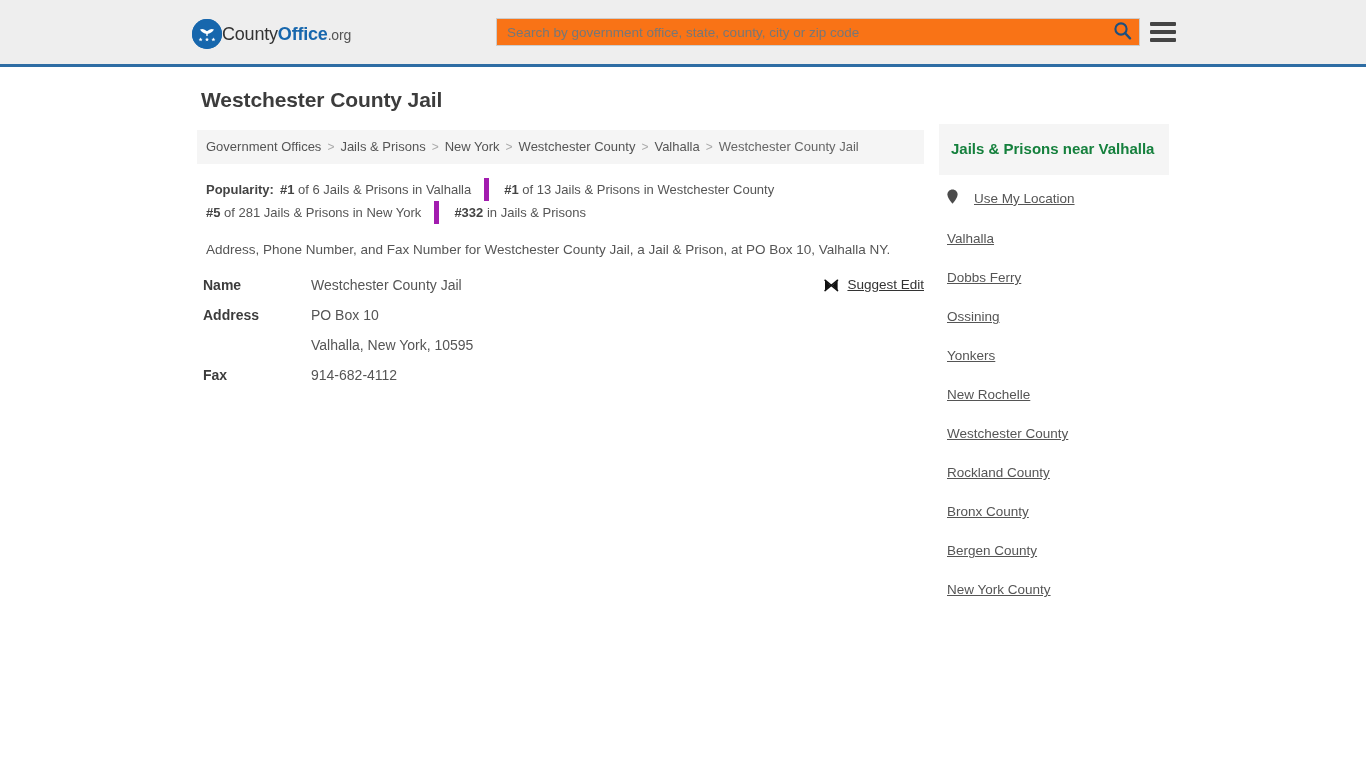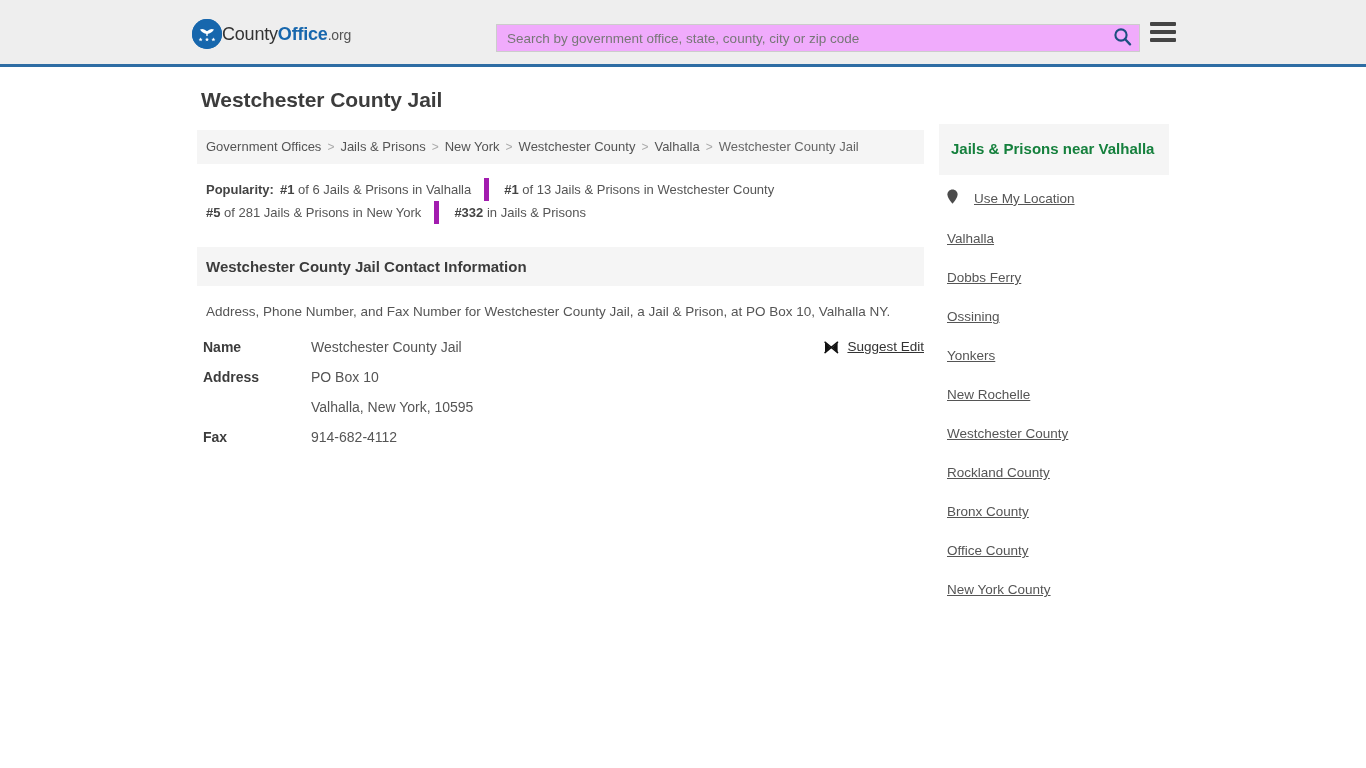--- a/index.html
+++ b/index.html
@@ -50,25 +50,24 @@
   .brand-text .b-county { color: #333333; }
   .brand-text .b-office { color: #1767ad; font-weight: bold; }
   .brand-text .b-org { color: #555555; font-size: 14px; }
 
   .search-wrap {
     position: absolute;
     left: 496px;
     top: 18px;
     width: 644px;
     height: 28px;
-    background: #f0abfc;
+    background: #f97316;
     border: 1px solid #cccccc;
     display: flex;
     align-items: flex-start;
-    margin-top: 6px;
   }
   .search-input {
     flex: 1 1 auto;
     height: 26px;
     border: 0;
     outline: none;
     background: transparent;
     padding: 0 10px;
     font-family: "Liberation Sans", sans-serif;
     font-size: 13.5px;
@@ -324,21 +323,20 @@
     <h1 class="page-title">Westchester County Jail</h1>
 
     <nav class="breadcrumb">
       <a href="#">Government Offices</a><span class="sep">&gt;</span><a href="#">Jails &amp; Prisons</a><span class="sep">&gt;</span><a href="#">New York</a><span class="sep">&gt;</span><a href="#">Westchester County</a><span class="sep">&gt;</span><a href="#">Valhalla</a><span class="sep">&gt;</span><span class="crumb-last">Westchester County Jail</span>
     </nav>
 
     <div class="popularity">
       <span class="pop-label">Popularity:</span><span class="pop-item"><span class="pop-rank">#1</span> <span>of 6 Jails &amp; Prisons in Valhalla</span></span><span class="pop-item last"><span class="pop-rank">#1</span> <span>of 13 Jails &amp; Prisons in Westchester County</span></span><br><span class="pop-item"><span class="pop-rank">#5</span> <span>of 281 Jails &amp; Prisons in New York</span></span><span class="pop-item last"><span class="pop-rank">#332</span> <span>in Jails &amp; Prisons</span></span>
     </div>
 
-    <div class="section-bar">Westchester County Jail Contact Information</div>
 
     <p class="section-desc">Address, Phone Number, and Fax Number for Westchester County Jail, a Jail &amp; Prison, at PO Box 10, Valhalla NY.</p>
 
     <div class="info-wrap">
       <table class="info">
         <tbody>
           <tr>
             <td class="k">Name</td>
             <td class="v">Westchester County Jail</td>
           </tr>
@@ -388,18 +386,18 @@
         </a>
       </li>
       <li><a class="side-link" href="#">Valhalla</a></li>
       <li><a class="side-link" href="#">Dobbs Ferry</a></li>
       <li><a class="side-link" href="#">Ossining</a></li>
       <li><a class="side-link" href="#">Yonkers</a></li>
       <li><a class="side-link" href="#">New Rochelle</a></li>
       <li><a class="side-link" href="#">Westchester County</a></li>
       <li><a class="side-link" href="#">Rockland County</a></li>
       <li><a class="side-link" href="#">Bronx County</a></li>
-      <li><a class="side-link" href="#">Office County</a></li>
+      <li><a class="side-link" href="#">Bergen County</a></li>
       <li><a class="side-link" href="#">New York County</a></li>
     </ul>
   </aside>
 
 </div>
 
 </body></html>

